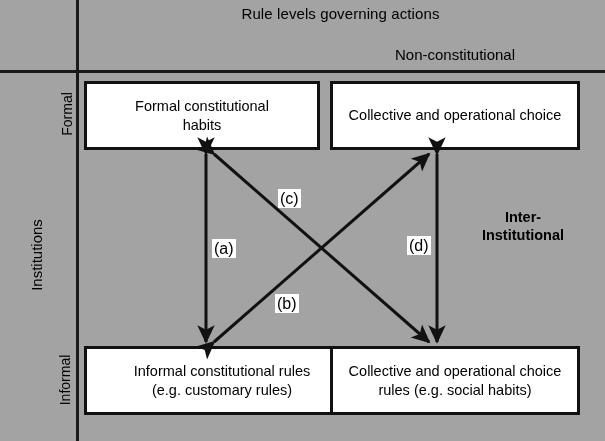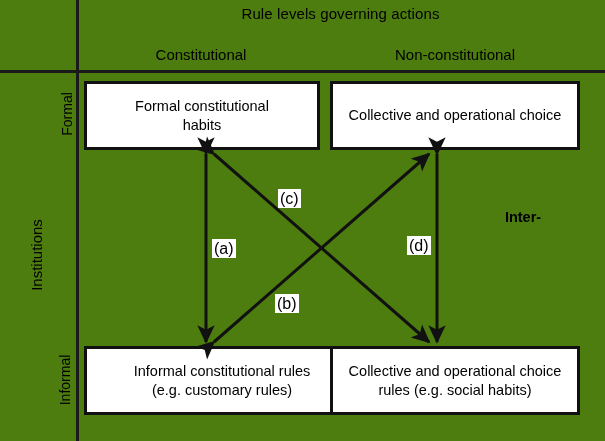--- a/index.html
+++ b/index.html
@@ -8,21 +8,21 @@
     background: #ffffff;
   }
   body {
     font-family: "Liberation Sans", sans-serif;
     color: #000000;
   }
   #figure {
     position: relative;
     width: 605px;
     height: 441px;
-    background: #4d7c0f;
+    background: #a3a3a3;
     overflow: hidden;
   }
 
   
   .vline {
     position: absolute;
     background: #1a1a1a;
   }
   .hline {
     position: absolute;
@@ -135,21 +135,20 @@
 </head>
 <body>
 
 <div id="figure">
 
   <div class="vline" id="axis-vline" style="left:76px; top:0px; width:3px; height:441px;"></div>
   <div class="hline" id="axis-hline" style="left:0px; top:70px; width:605px; height:3px;"></div>
 
   <div class="col-super" id="column-axis-title">Rule levels governing actions</div>
 
-  <div class="col-head" id="col-head-left">Constitutional</div>
 
   <div class="col-head" id="col-head-right">Non-constitutional</div>
 
   <div class="rot" id="row-label-formal">Formal</div>
 
   <div class="rot" id="row-label-informal">Informal</div>
 
   <div class="rot" id="axis-label-institutions">Institutions</div>
 
   <div class="qbox" id="box-formal-constitutional">
@@ -195,15 +194,16 @@
     <line x1="214" y1="342" x2="429" y2="154" stroke="#111111" stroke-width="3" marker-start="url(#head)" marker-end="url(#head)"></line>
   </svg>
 
   <div class="arrow-label" id="label-a">(a)</div>
   <div class="arrow-label" id="label-b">(b)</div>
   <div class="arrow-label" id="label-c">(c)</div>
   <div class="arrow-label" id="label-d">(d)</div>
 
   <div id="gap-note">
     <div>Inter-</div>
+    <div>Institutional</div>
   </div>
 
 </div>
 
 </body></html>

